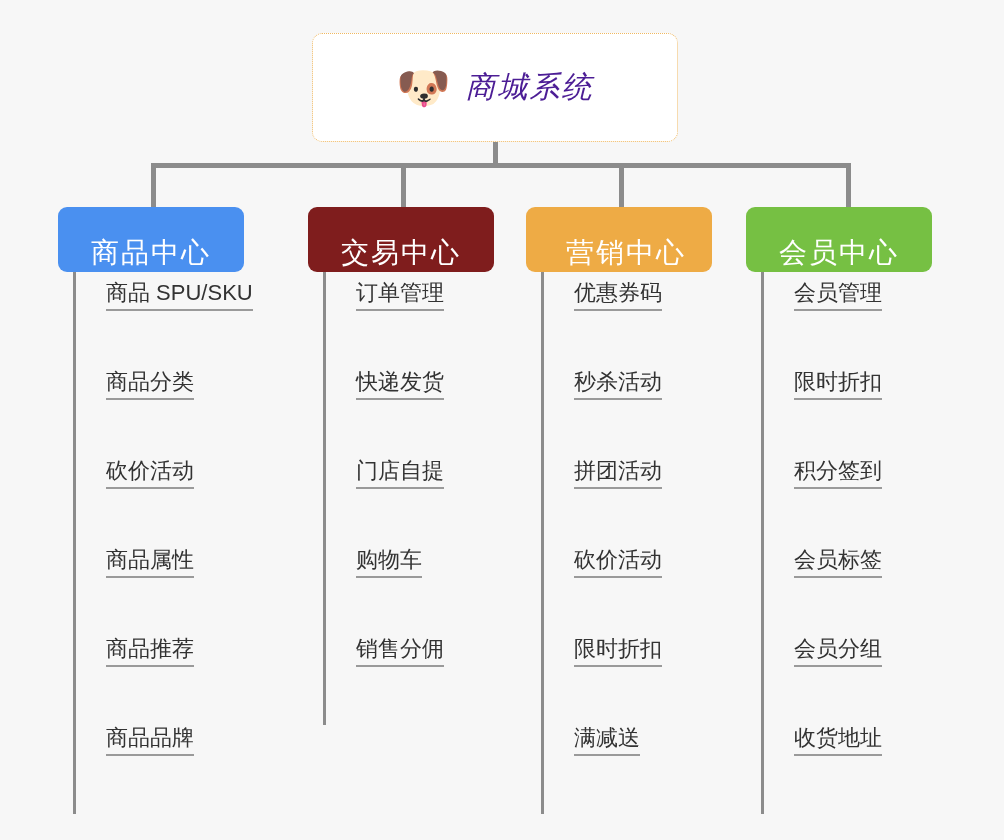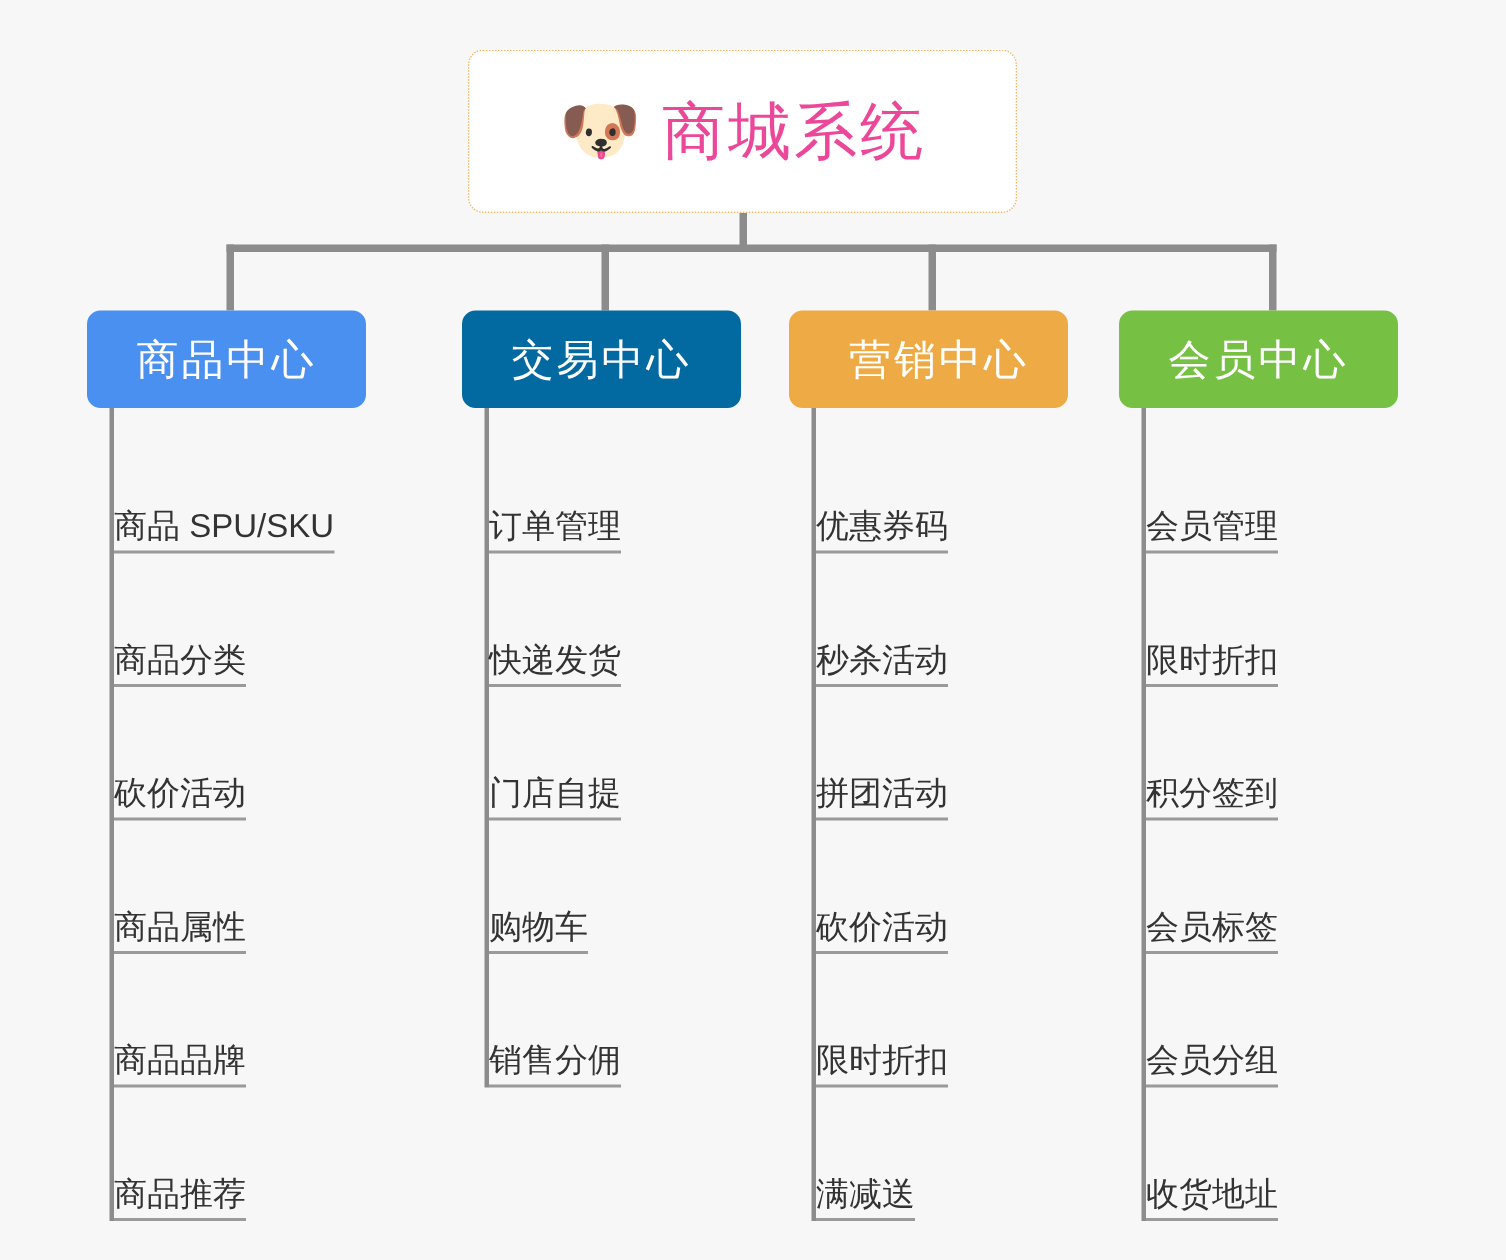--- a/index.html
+++ b/index.html
@@ -34,24 +34,25 @@
     align-items: center;
     justify-content: center;
     gap: 14px;
   }
   .root-emoji {
     font-size: 44px;
     line-height: 1;
     display: block;
   }
   .root-title {
-    font-size: 42px;
-    color: #ec4899;
+    font-size: 30px;
+    color: #4c1d95;
     letter-spacing: 2px;
     white-space: nowrap;
+    font-style: italic;
   }
 
   
   .conn {
     position: absolute;
     background: #8c8c8c;
   }
   .conn-stem {
     left: 493px;
     top: 142px;
@@ -72,42 +73,43 @@
 
   
   .branch {
     position: absolute;
     top: 207px;
   }
   .cat-box {
     height: 65px;
     border-radius: 9px;
     display: flex;
-    align-items: center;
+    align-items: flex-end;
     justify-content: center;
     color: #ffffff;
     font-size: 28px;
     letter-spacing: 2px;
     box-sizing: border-box;
   }
 
   
   .leaf-list {
     position: relative;
     margin-top: 0;
     padding-top: 8px;
     border-left: 3px solid #8c8c8c;
     margin-left: 15px;
   }
   .leaf {
     position: relative;
     height: 89px;
     box-sizing: border-box;
     display: flex;
-    align-items: flex-end;
+    align-items: flex-start;
+    padding-left: 30px;
   }
   .leaf-label {
     font-size: 22px;
     color: #333333;
     white-space: nowrap;
     padding-bottom: 4px;
     border-bottom: 2px solid #9a9a9a;
     line-height: 1.15;
   }
 </style>
@@ -143,29 +145,29 @@
           <div class="leaf">
             <span class="leaf-label">商品分类</span>
           </div>
           <div class="leaf">
             <span class="leaf-label">砍价活动</span>
           </div>
           <div class="leaf">
             <span class="leaf-label">商品属性</span>
           </div>
           <div class="leaf">
+            <span class="leaf-label">商品推荐</span>
+          </div>
+          <div class="leaf">
             <span class="leaf-label">商品品牌</span>
           </div>
-          <div class="leaf">
-            <span class="leaf-label">商品推荐</span>
-          </div>
         </div>
       </div>
       <div class="branch" style="left: 308px; width: 186px;">
-        <div class="cat-box" style="background: #0369a1;">
+        <div class="cat-box" style="background: #7f1d1d;">
           <span>交易中心</span>
         </div>
         <div class="leaf-list">
           <div class="leaf">
             <span class="leaf-label">订单管理</span>
           </div>
           <div class="leaf">
             <span class="leaf-label">快递发货</span>
           </div>
           <div class="leaf">

